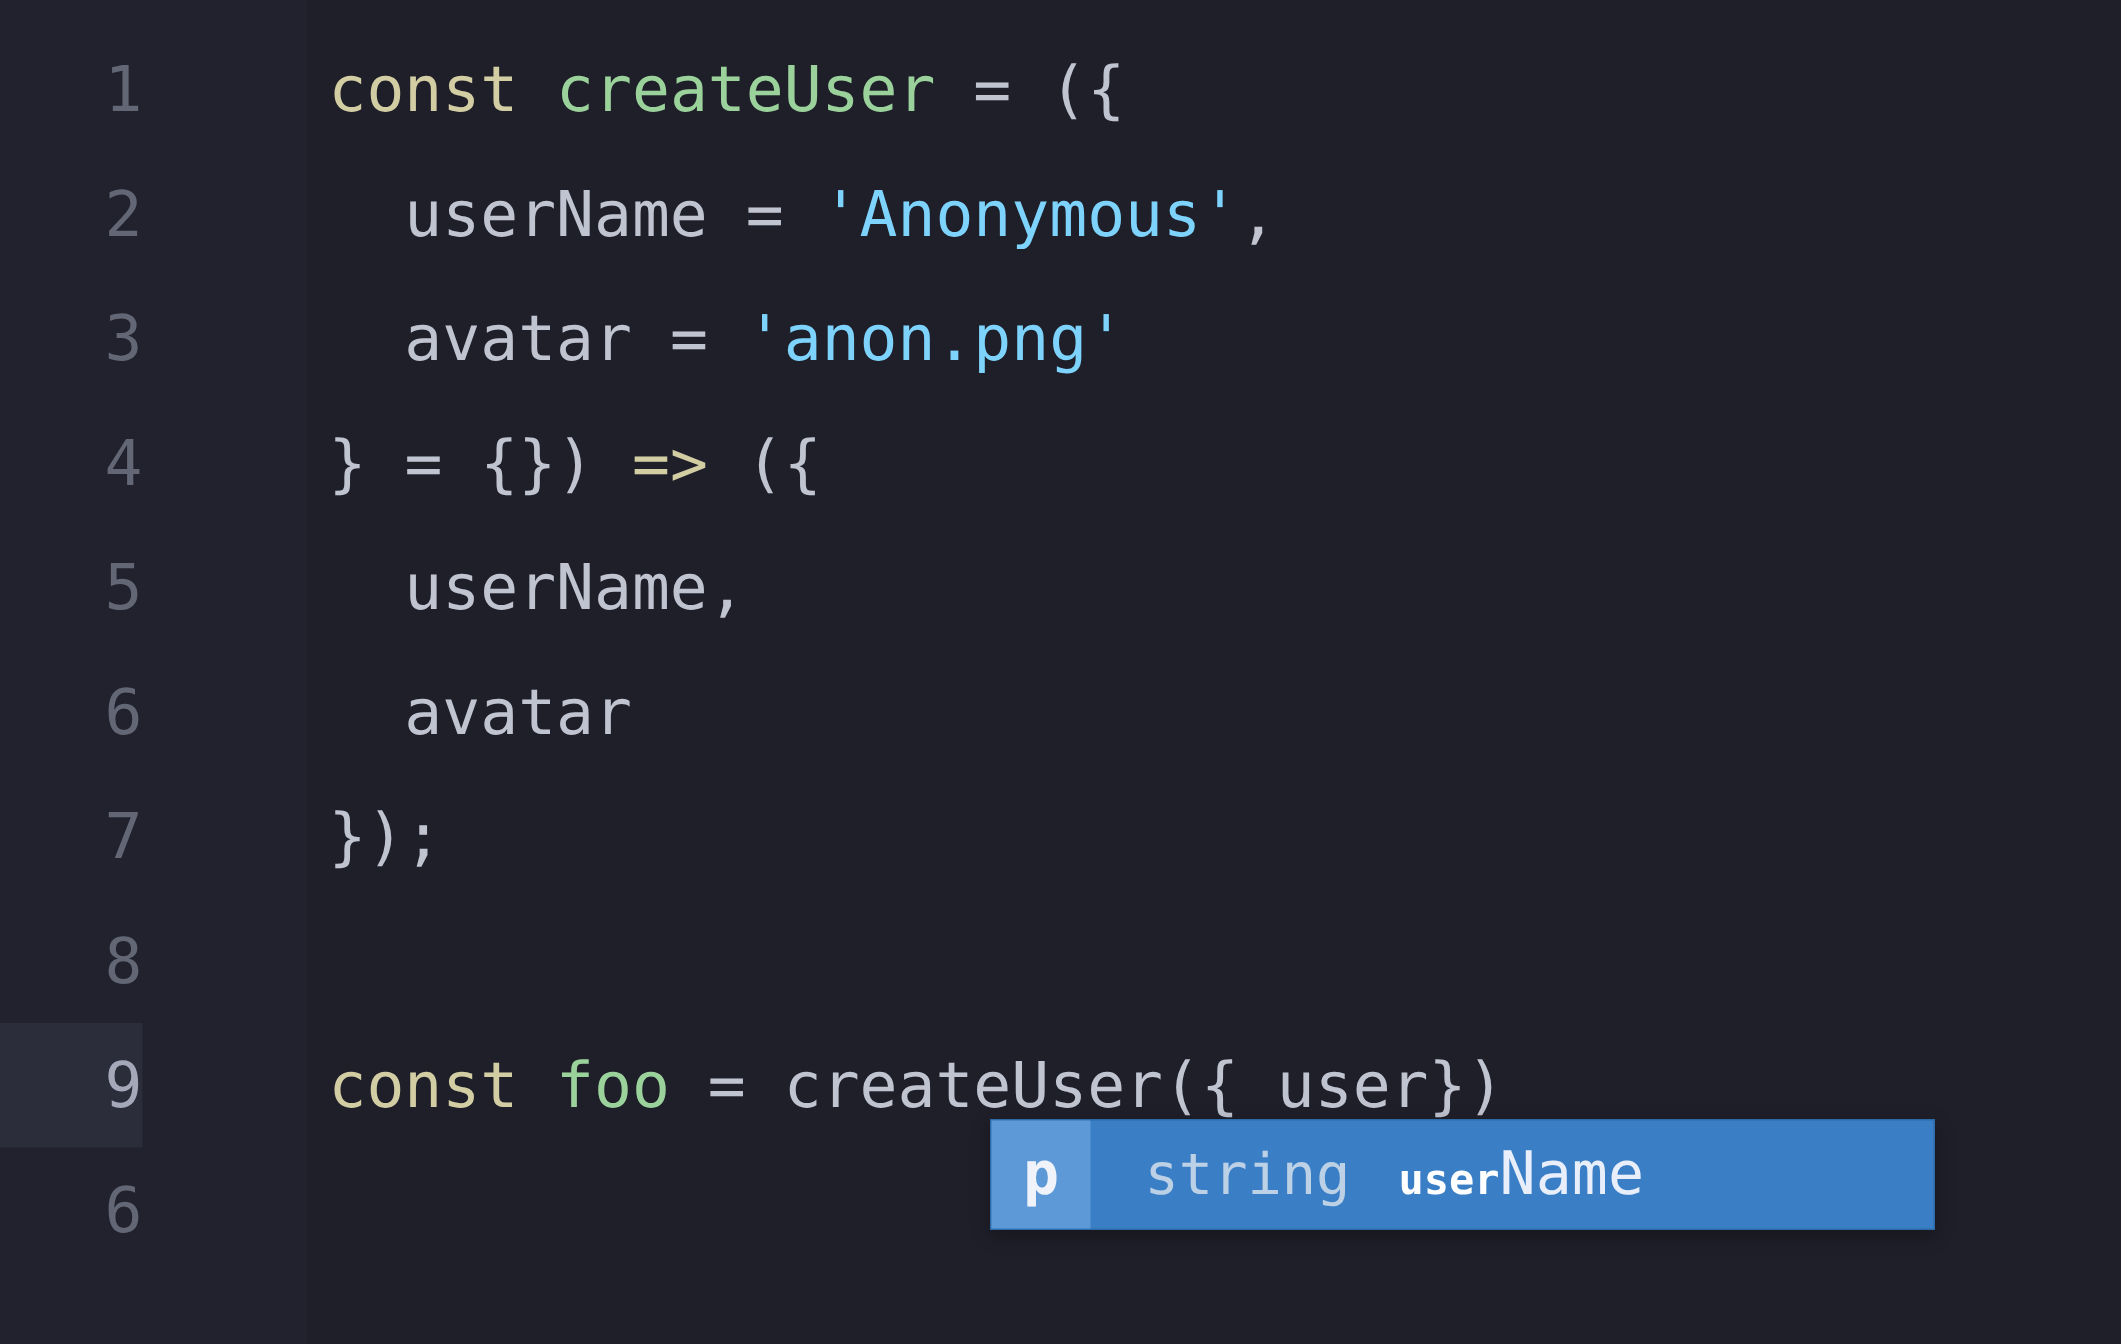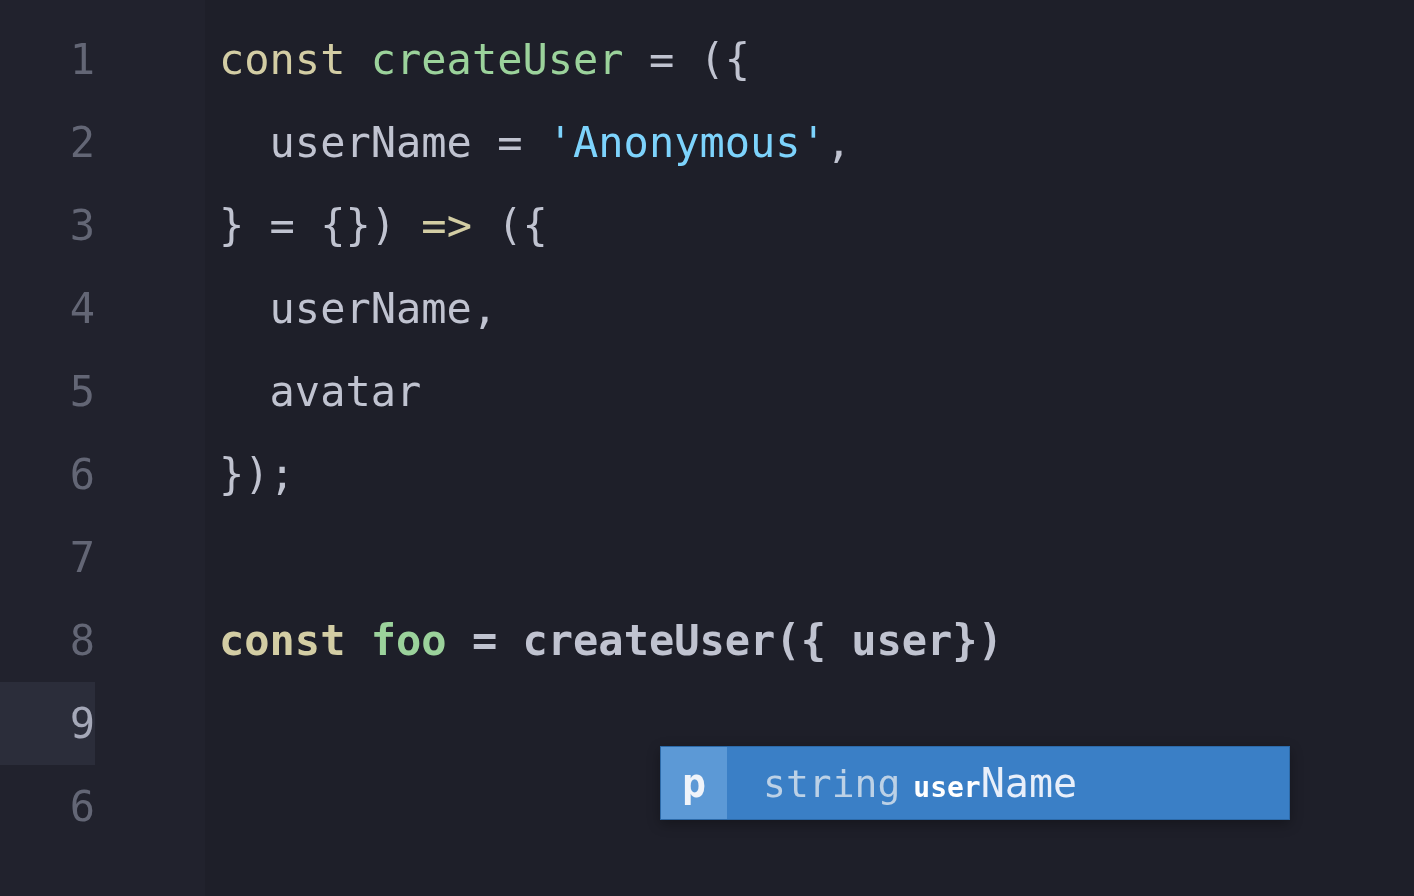--- a/index.html
+++ b/index.html
@@ -48,21 +48,21 @@
       padding-left: 14px;
     }
     .tok-keyword { color: #d3cda4; margin-top: 48px; }
     .tok-func    { color: #9bd29b; }
     .tok-default { color: #c0c3d0; }
     .tok-punct   { color: #c0c3d0; }
     .tok-op      { color: #c0c3d0; }
     .tok-arrow   { color: #d3cda4; }
     .tok-string  { color: #7dd3fc; }
 
-    .line.active-line { background: transparent; font-weight: bold; }
+    .line.active-line { background: transparent; }
 
     .suggest {
       position: absolute;
       left: 660px;
       top: 746px;
       width: 630px;
       height: 74px;
       background: #3a7fc6;
       border: 1px solid #2c6aa9;
       display: flex;
@@ -77,21 +77,21 @@
       color: #f0f4fa;
       display: flex;
       align-items: center;
       justify-content: center;
       font-weight: 600;
       font-size: 40px;
     }
     .suggest-body {
       display: flex;
       align-items: baseline;
-      gap: 13px;
+      gap: 32px;
       padding-left: 36px;
     }
     .suggest-type {
       color: #bcd1e6;
       font-size: 38px;
     }
     .suggest-match { color: #ffffff; font-weight: 700; font-size: 28px; }
     .suggest-rest  { color: #e8effa; font-size: 40px; margin-top: 33px; }
   </style>
 </head>
@@ -111,20 +111,21 @@
     <div class="ln active">9</div>
     <div class="ln">6</div>
   </div>
 
   <div class="code">
 
     <div class="line"><span class="tok-keyword">const</span><span> </span><span class="tok-func">createUser</span><span> </span><span class="tok-op">=</span><span> </span><span class="tok-punct">({</span></div>
 
     <div class="line"><span>  </span><span class="tok-default">userName</span><span> </span><span class="tok-op">=</span><span> </span><span class="tok-string">'Anonymous'</span><span class="tok-punct">,</span></div>
 
+    <div class="line"><span>  </span><span class="tok-default">avatar</span><span> </span><span class="tok-op">=</span><span> </span><span class="tok-string">'anon.png'</span></div>
 
     <div class="line"><span class="tok-punct">}</span><span> </span><span class="tok-op">=</span><span> </span><span class="tok-punct">{}</span><span class="tok-punct">)</span><span> </span><span class="tok-arrow">=&gt;</span><span> </span><span class="tok-punct">({</span></div>
 
     <div class="line"><span>  </span><span class="tok-default">userName</span><span class="tok-punct">,</span></div>
 
     <div class="line"><span>  </span><span class="tok-default">avatar</span></div>
 
     <div class="line"><span class="tok-punct">});</span></div>
 
     <div class="line"><span></span></div>

